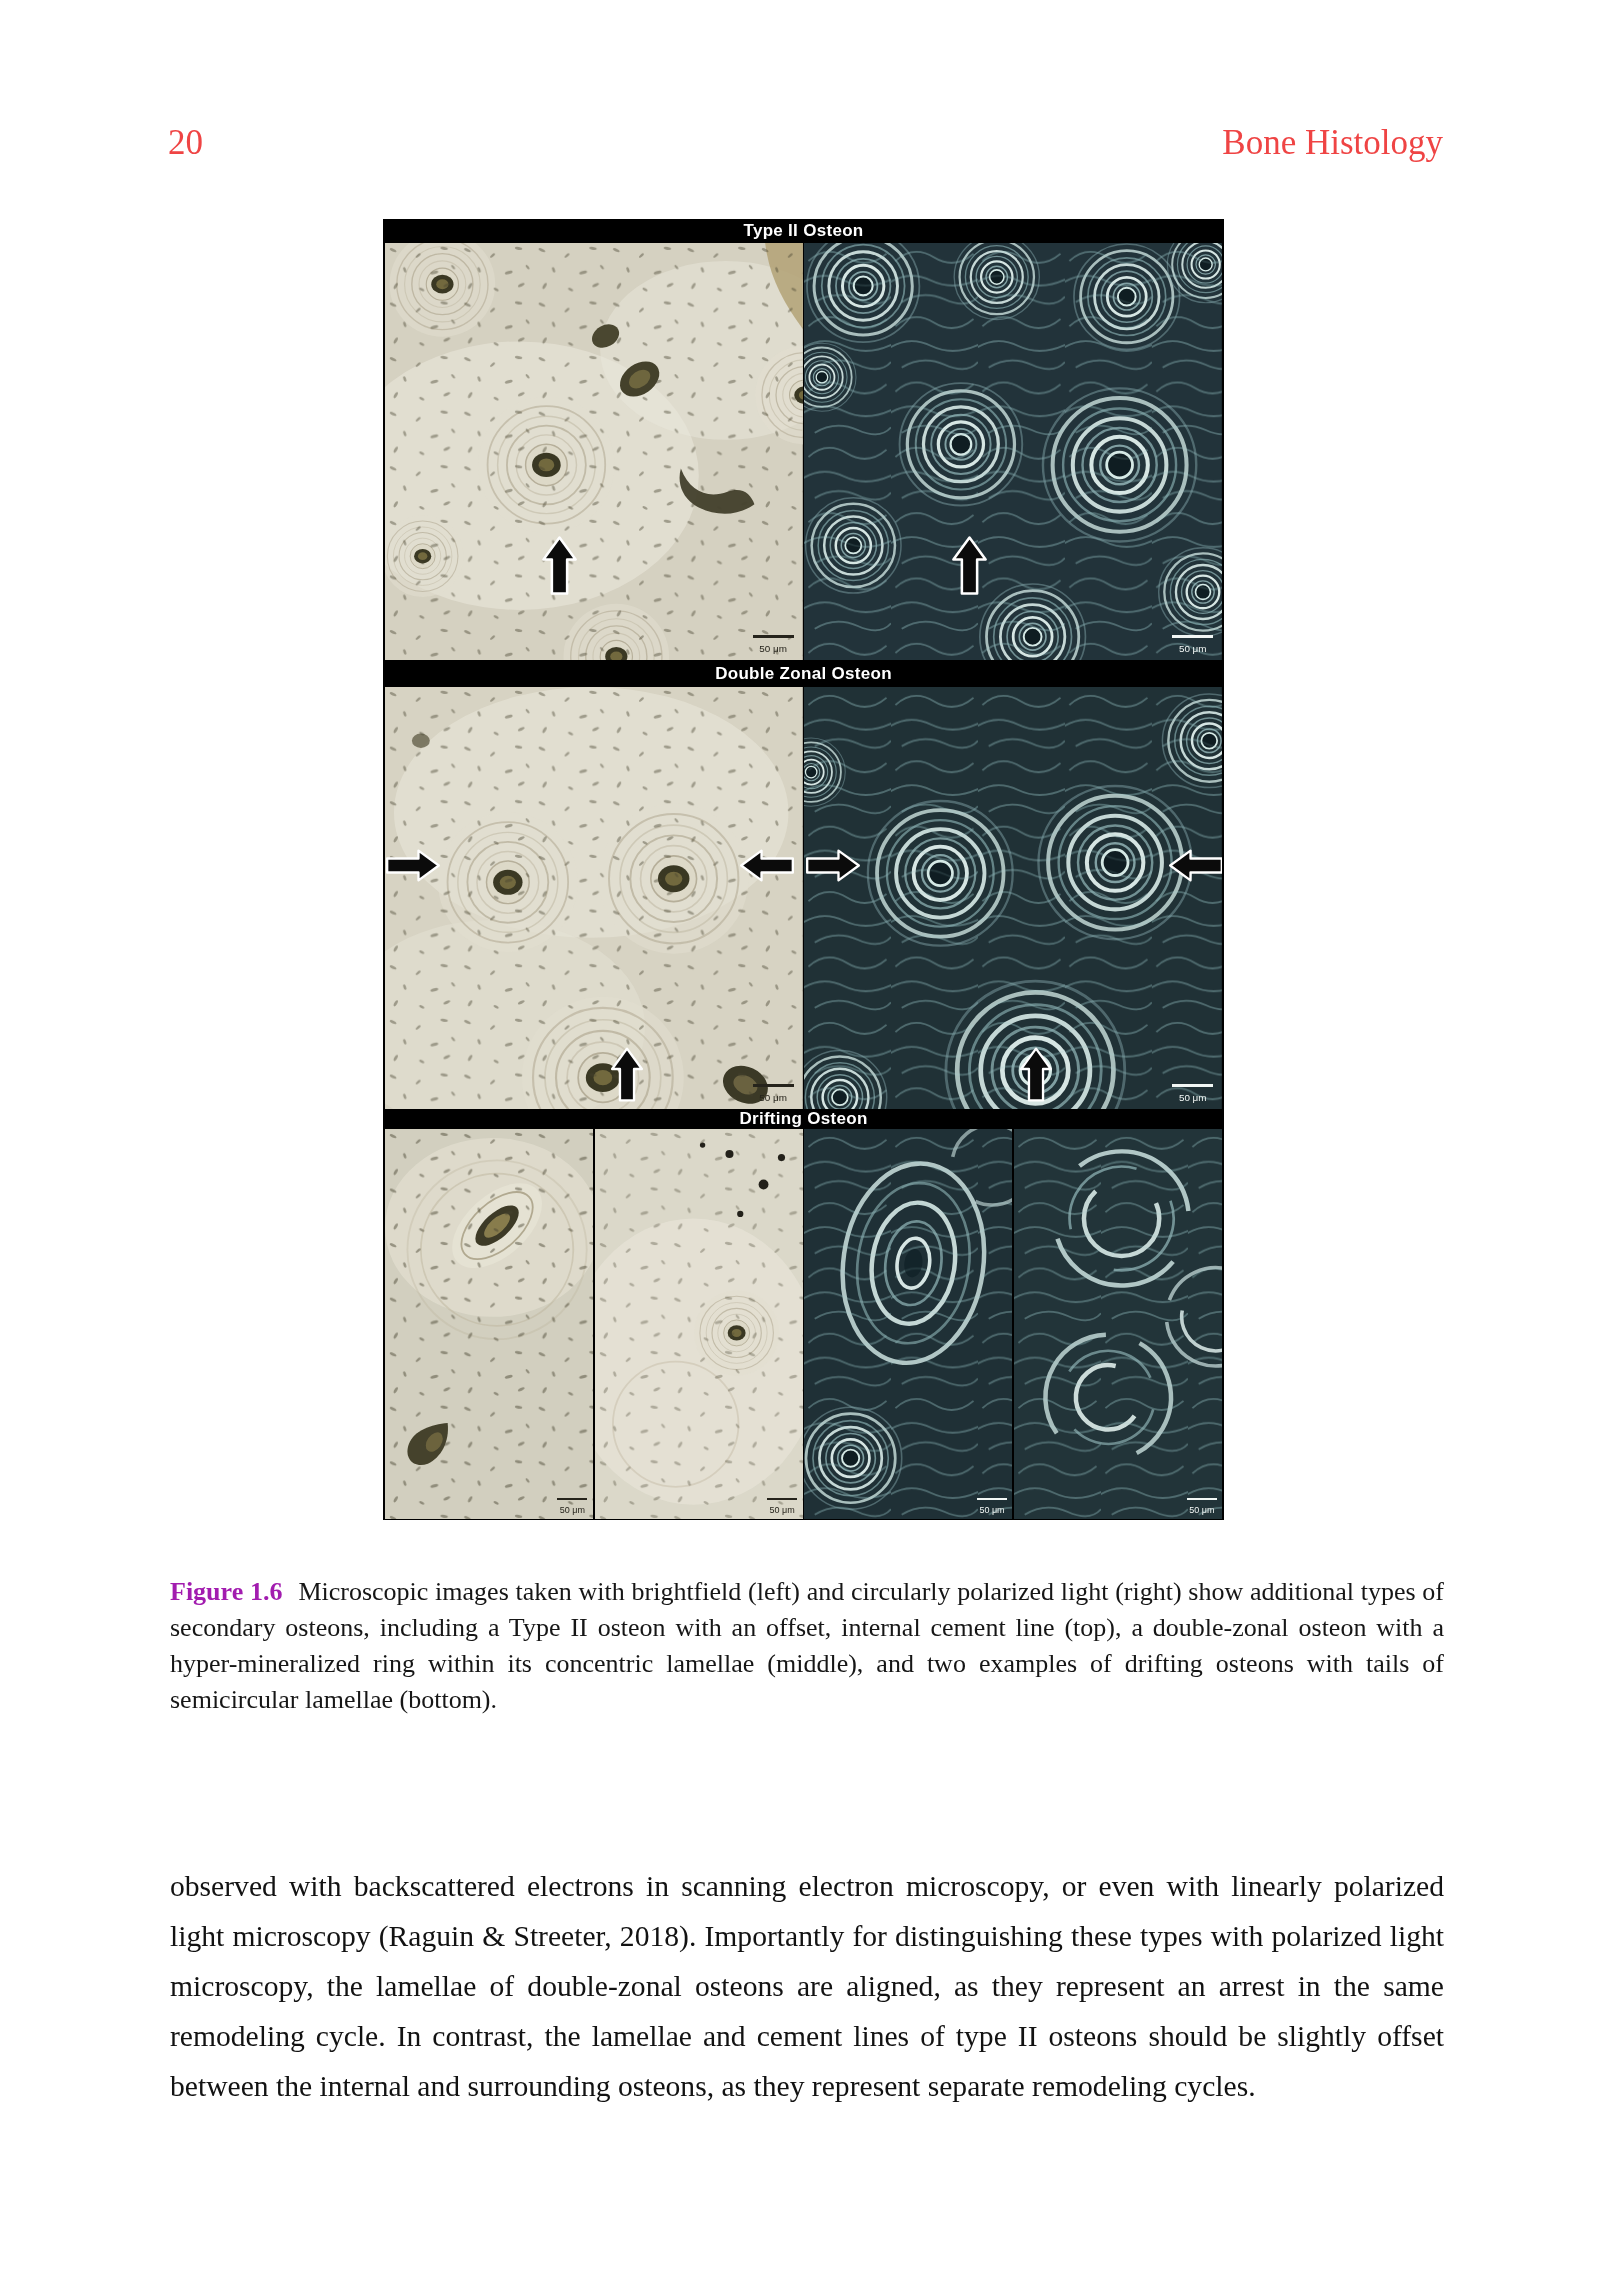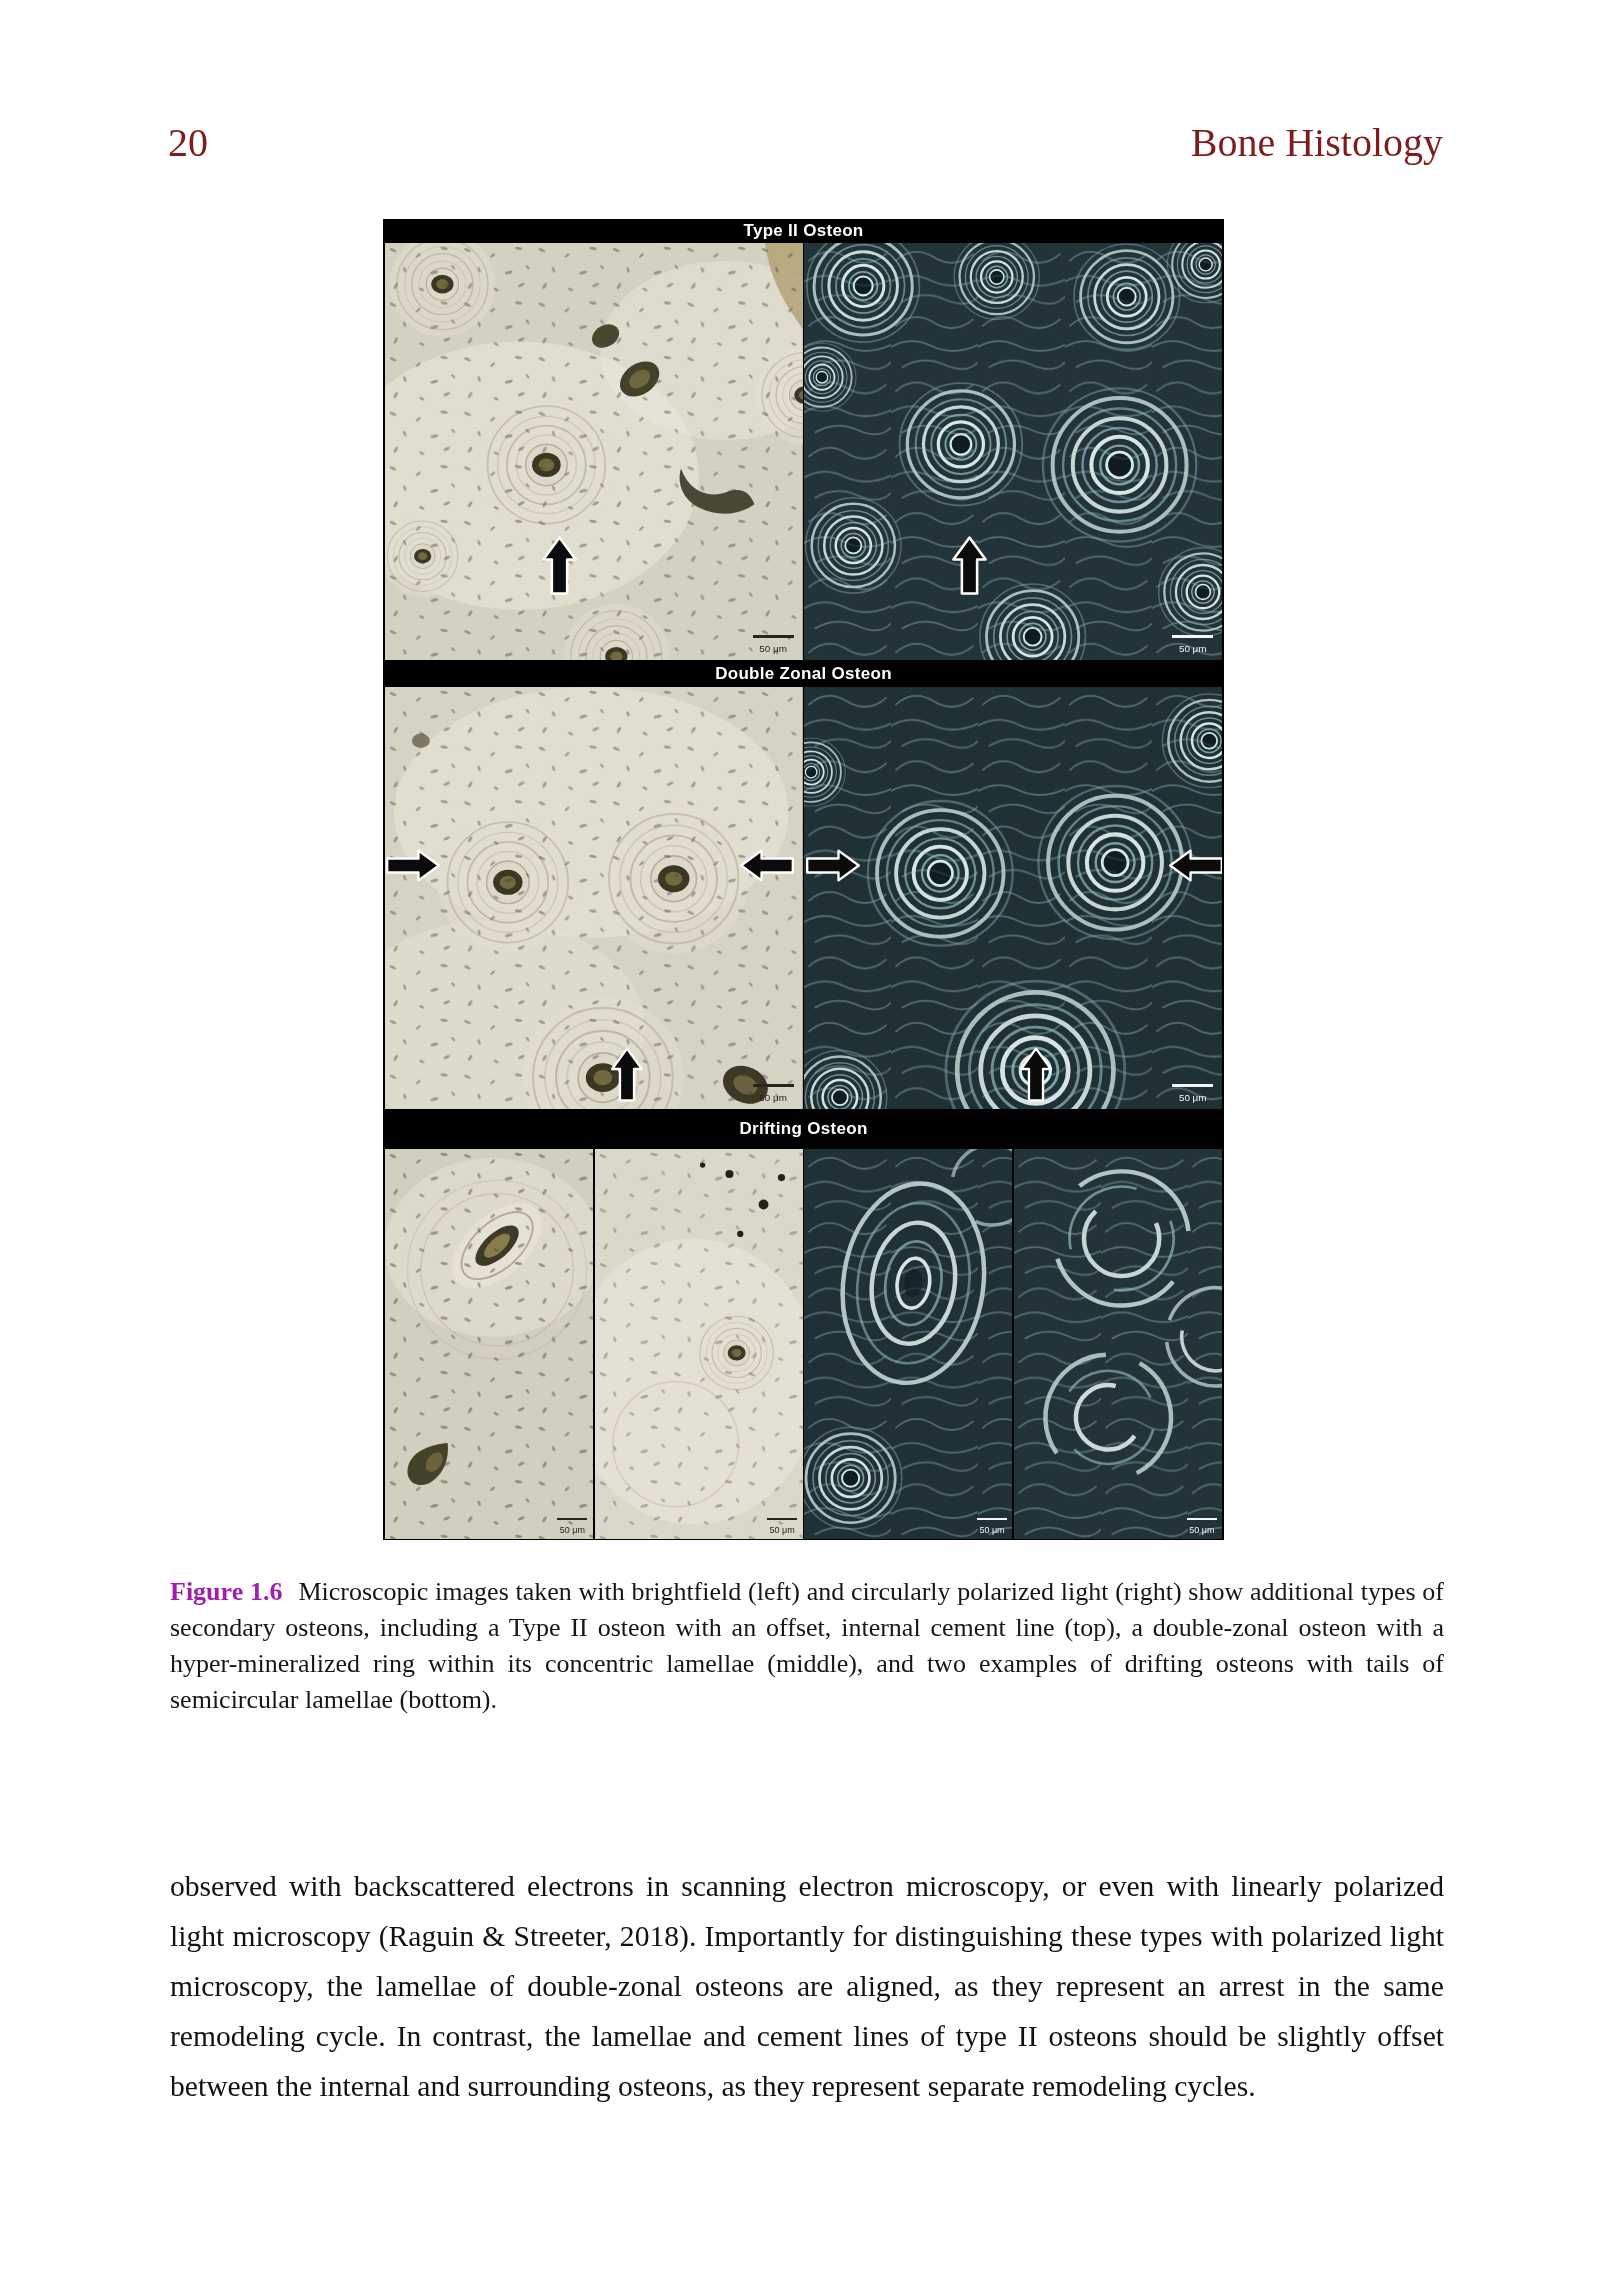--- a/index.html
+++ b/index.html
@@ -1,27 +1,27 @@
 <!DOCTYPE html>
 <html style="font-size:14.3px"><head>
 <meta charset="utf-8">
 <style>
   html,body{margin:0;padding:0;background:#888;}
   .page{position:relative;width:1608px;height:2293px;background:#ffffff;
         font-family:"Liberation Serif", serif;color:#141414;overflow:hidden;}
 
   
   .running-head{position:absolute;left:168px;top:125px;width:1275px;
-    display:flex;justify-content:space-between;font-size:40px;line-height:36px;color:#7f1d1d;}
+    display:flex;justify-content:space-between;font-size:35px;line-height:36px;color:#ef4444;}
 
   
   .fig{position:absolute;left:383px;top:219px;width:841px;margin:0;background:#000;padding:0 0 1px 0;}
   .fig-title{display:flex;align-items:center;justify-content:center;background:#000;color:#fff;
     font-family:"Liberation Sans", sans-serif;font-weight:bold;font-size:17px;letter-spacing:0.3px;}
-  .t1{height:24px}.t2{height:27px}.t3{height:40px}
+  .t1{height:24px}.t2{height:27px}.t3{height:20px}
   .fig-row{display:flex;gap:1.8px;padding:0 1.8px;background:#000;}
   .r1{height:417px}.r2{height:422px}.r3{height:390px}
   .panel{position:relative;flex:1 1 0;overflow:hidden;}
   .panel svg.micro{display:block;width:100%;height:100%;}
 
   
   .arrow{position:absolute;width:39px;height:63px;}
   .arrow.small{width:36px;height:57px;}
   .rot90{transform:rotate(90deg);}
   .rotm90{transform:rotate(-90deg);}

